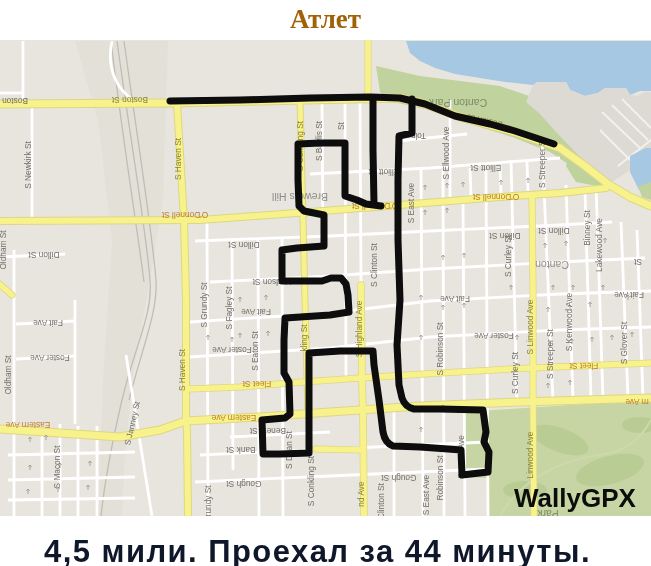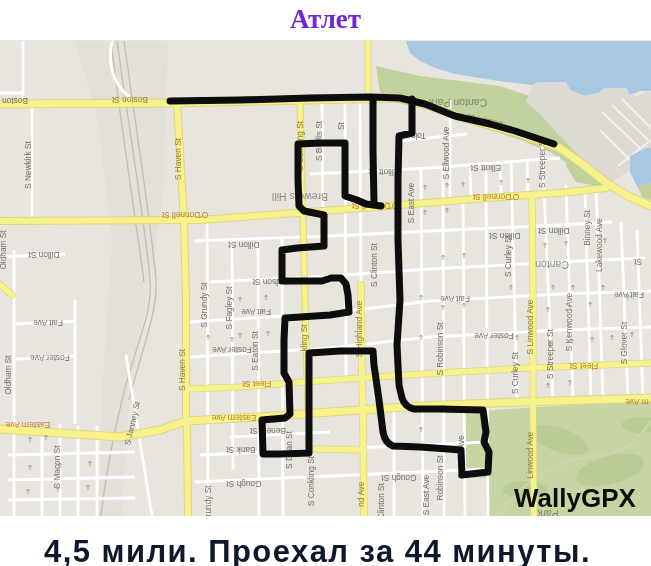--- a/index.html
+++ b/index.html
@@ -1,18 +1,18 @@
 <!DOCTYPE html>
 <html><head>
 <meta charset="utf-8">
 <style>
   html,body{margin:0;padding:0;background:#ffffff;width:651px;height:566px;overflow:hidden;}
   #page{position:relative;width:651px;height:566px;font-family:"Liberation Sans",sans-serif;}
   #title{position:absolute;left:0;top:4px;width:651px;text-align:center;
-         font-family:"Liberation Serif",serif;font-weight:bold;font-size:27px;color:#6d28d9;}
+         font-family:"Liberation Serif",serif;font-weight:bold;font-size:27px;color:#a16207;}
   #caption{position:absolute;left:44px;top:534px;
          font-family:"Liberation Sans",sans-serif;font-weight:bold;font-size:31px;color:#0f172a;letter-spacing:1.45px;}
   svg text{font-family:"Liberation Sans",sans-serif;}
 </style>
 </head>
 <body>
 <div id="page">
 
 <div id="title">Атлет</div>
 <svg id="map" width="651" height="566" viewBox="0 0 651 566" style="position:absolute;left:0;top:0">

